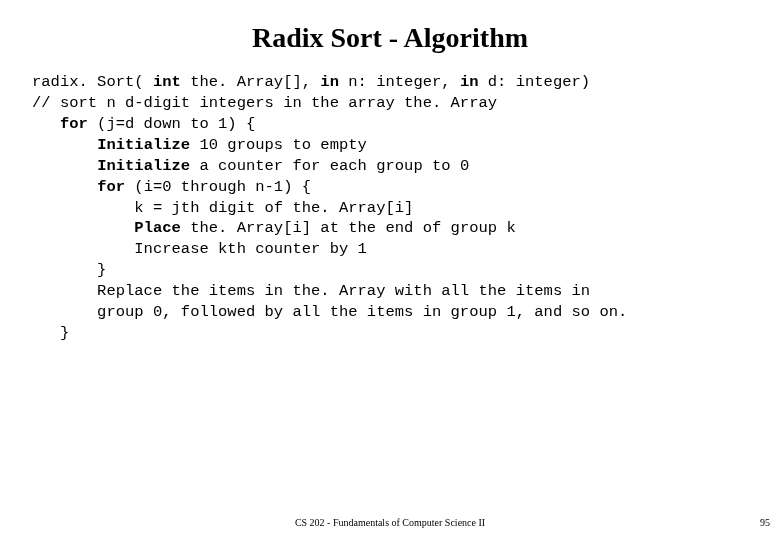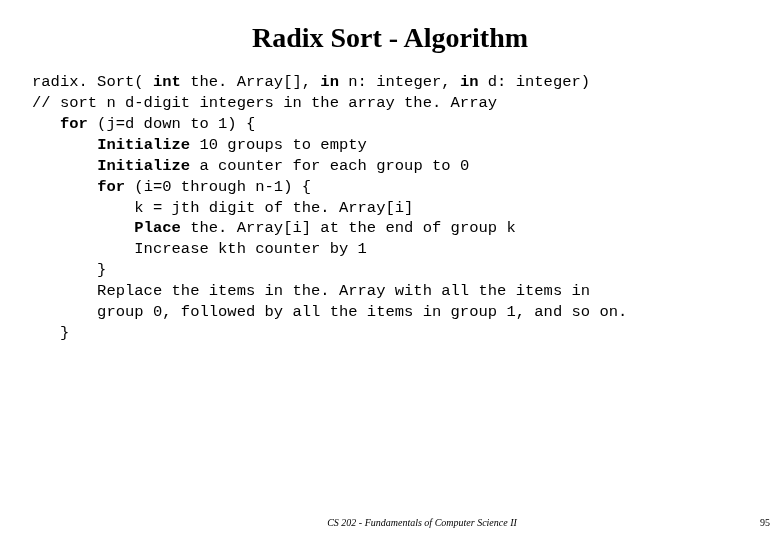--- a/index.html
+++ b/index.html
@@ -42,22 +42,20 @@
     width: 780px;
     font-family: "Times New Roman", Times, serif;
     font-size: 10px;
     color: #000;
   }
   .footer-center {
     position: absolute;
     left: 50%;
     transform: translateX(-50%);
     bottom: 0;
-    font-style: italic;
-    margin-left: 32px;
   }
   .footer-right {
     position: absolute;
     right: 10px;
     bottom: 0;
   }
 </style>
 </head>
 <body>
 

